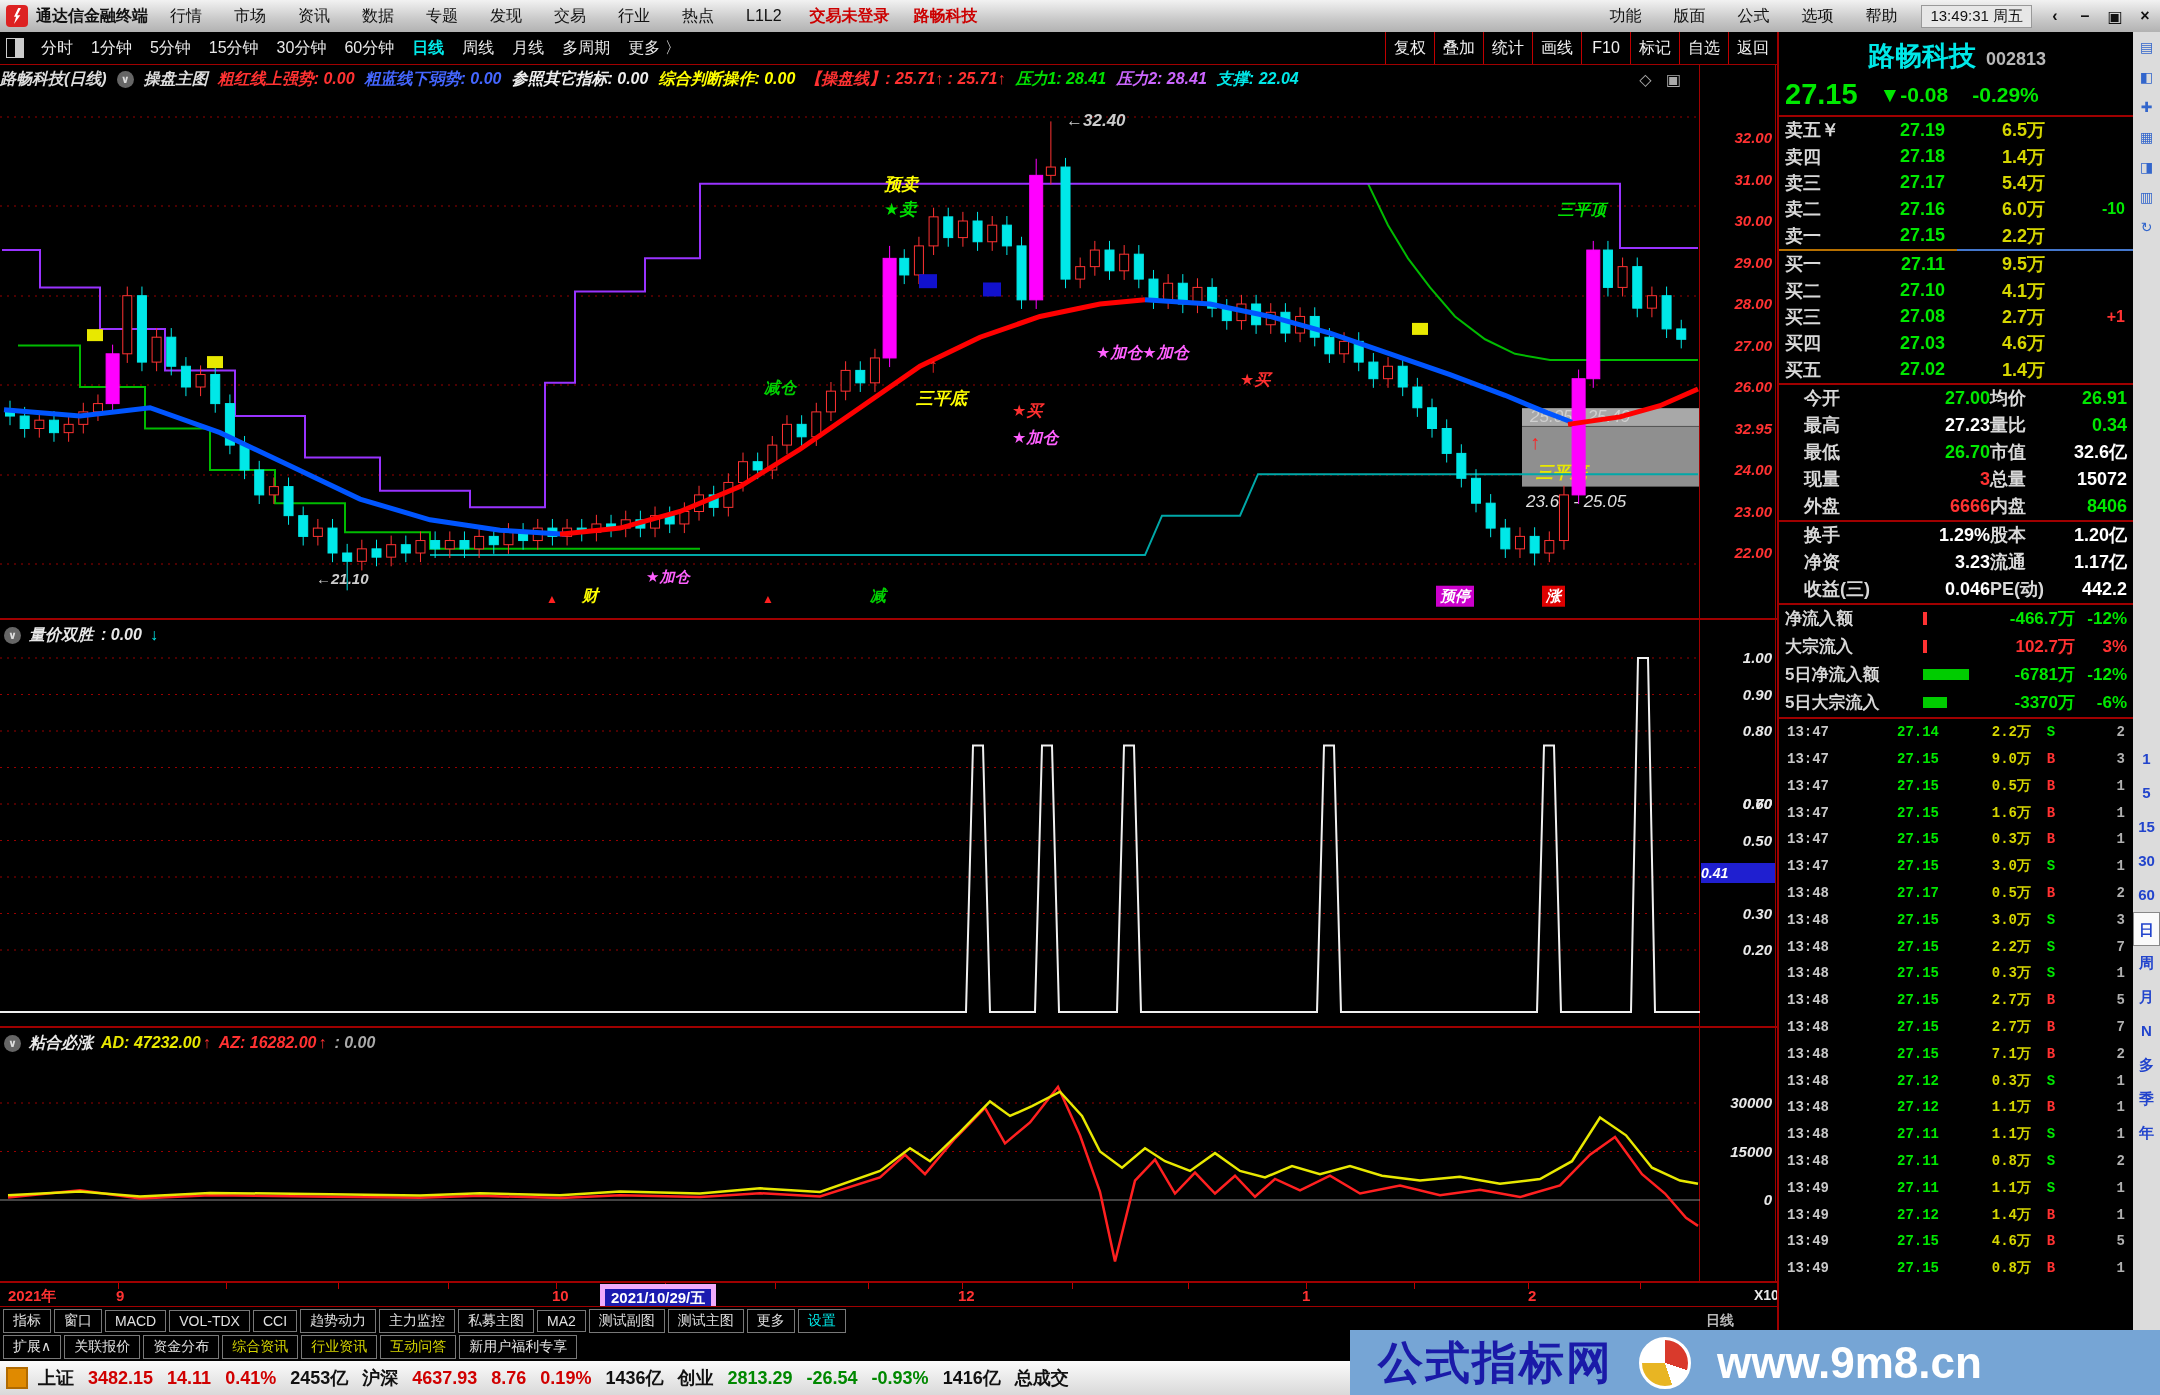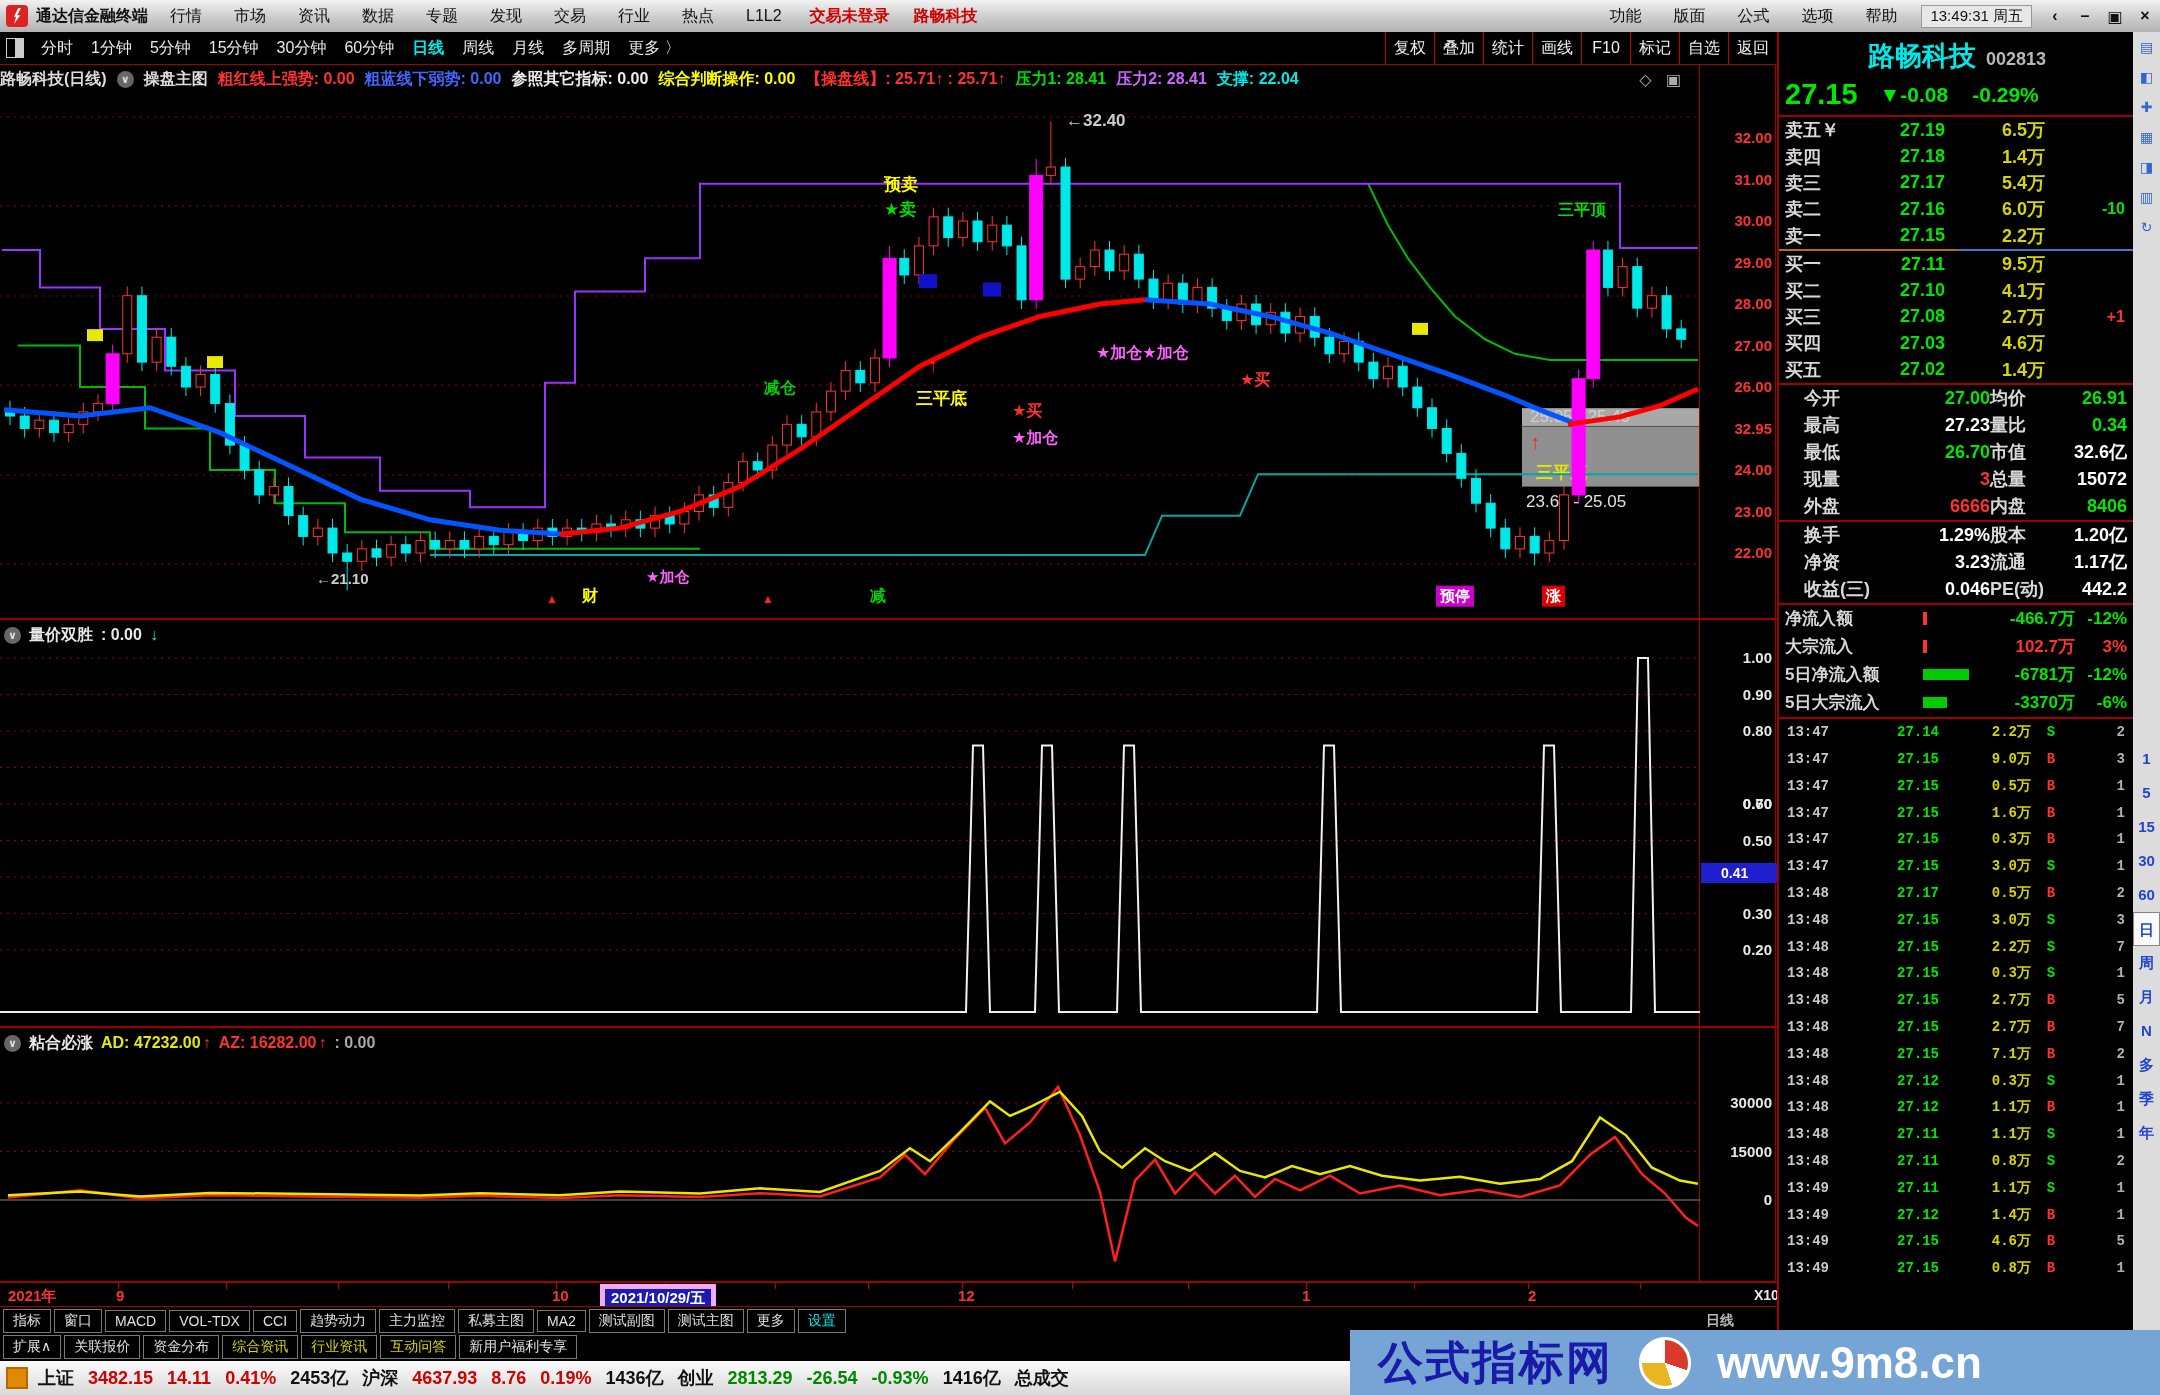--- a/index.html
+++ b/index.html
@@ -19,33 +19,33 @@
   .winbtn{width:30px;text-align:center;font-weight:bold;font-size:16px;}
   
   #toolbar2{left:0;top:32px;width:1777px;height:32px;background:#000;display:flex;align-items:center;
     color:#e8e8e8;font-size:16px;border-bottom:1px solid #a00000;}
   #toolbar2 .coli{width:16px;height:18px;border:1px solid #ccc;margin:0 8px 0 6px;background:linear-gradient(90deg,#000 50%,#ccc 50%);}
   .ptab{padding:0 9px;}
   .ptab.active{color:#00e8e8;font-weight:bold;}
   #tb-right{margin-left:auto;display:flex;height:100%;}
   .tbbtn{width:48px;border-left:1px solid #c00000;display:flex;align-items:center;justify-content:center;font-size:16px;color:#f0f0f0;}
   
-  #chartbox{left:0;top:64px;width:1777px;height:1219px;background:#000;}
+  #chartbox{left:0;top:64px;width:1777px;height:1219px;background:#000;font-style:italic;}
   #chead{left:0;top:0;width:1777px;height:30px;display:flex;align-items:center;font-size:16px;font-weight:bold;color:#ddd;}
   #chead span{margin-right:10px;white-space:nowrap;}
   .circ{width:17px;height:17px;border-radius:50%;background:#666;color:#ddd;display:inline-flex;align-items:center;
     justify-content:center;font-size:11px;margin-right:8px;flex:none;}
   .redline-h{background:#a00000;height:1px;}
   .redline-v{background:#a00000;width:1px;}
   .axis-lab{position:absolute;left:1702px;width:70px;text-align:right;font-size:15px;font-weight:bold;color:#ff3232;}
   .axis-white{color:#e8e8e8;}
   .plabel{display:flex;align-items:center;font-size:16px;font-weight:bold;color:#e8e8e8;padding-left:4px;}
   .plabel span{margin-right:8px;white-space:nowrap;}
   #p2tag{position:absolute;left:1701px;width:74px;height:20px;background:#1f1fd0;color:#fff;
-    font-size:14px;font-weight:bold;padding-left:20px;line-height:20px;}
+    font-size:14px;font-weight:bold;padding-left:0;line-height:20px;}
   
   #timeline{left:0;top:1283px;width:1777px;height:23px;background:#000;color:#ff3232;font-size:15px;font-weight:bold;}
   #timeline .tick{position:absolute;top:0;width:1px;height:6px;background:#c00000;}
   #timeline .tl{position:absolute;top:4px;}
   #tl-hl{position:absolute;top:1px;background:#1b1bb0;color:#fff;border:5px solid #f0abfc;padding:0 6px;font-weight:bold;}
   #tabs{left:0;top:1306px;width:1777px;height:27px;background:#000;display:flex;align-items:center;border-top:1px solid #a00000;}
   .btab{border:1px solid #787878;color:#e0e0e0;font-size:14px;padding:2px 9px;margin-left:3px;white-space:nowrap;}
   .btab.cyan{color:#00e8e8;}
   #tabs2{left:0;top:1333px;width:1777px;height:28px;background:#000;display:flex;align-items:center;}
   .btab.yellow{color:#d8d800;}

